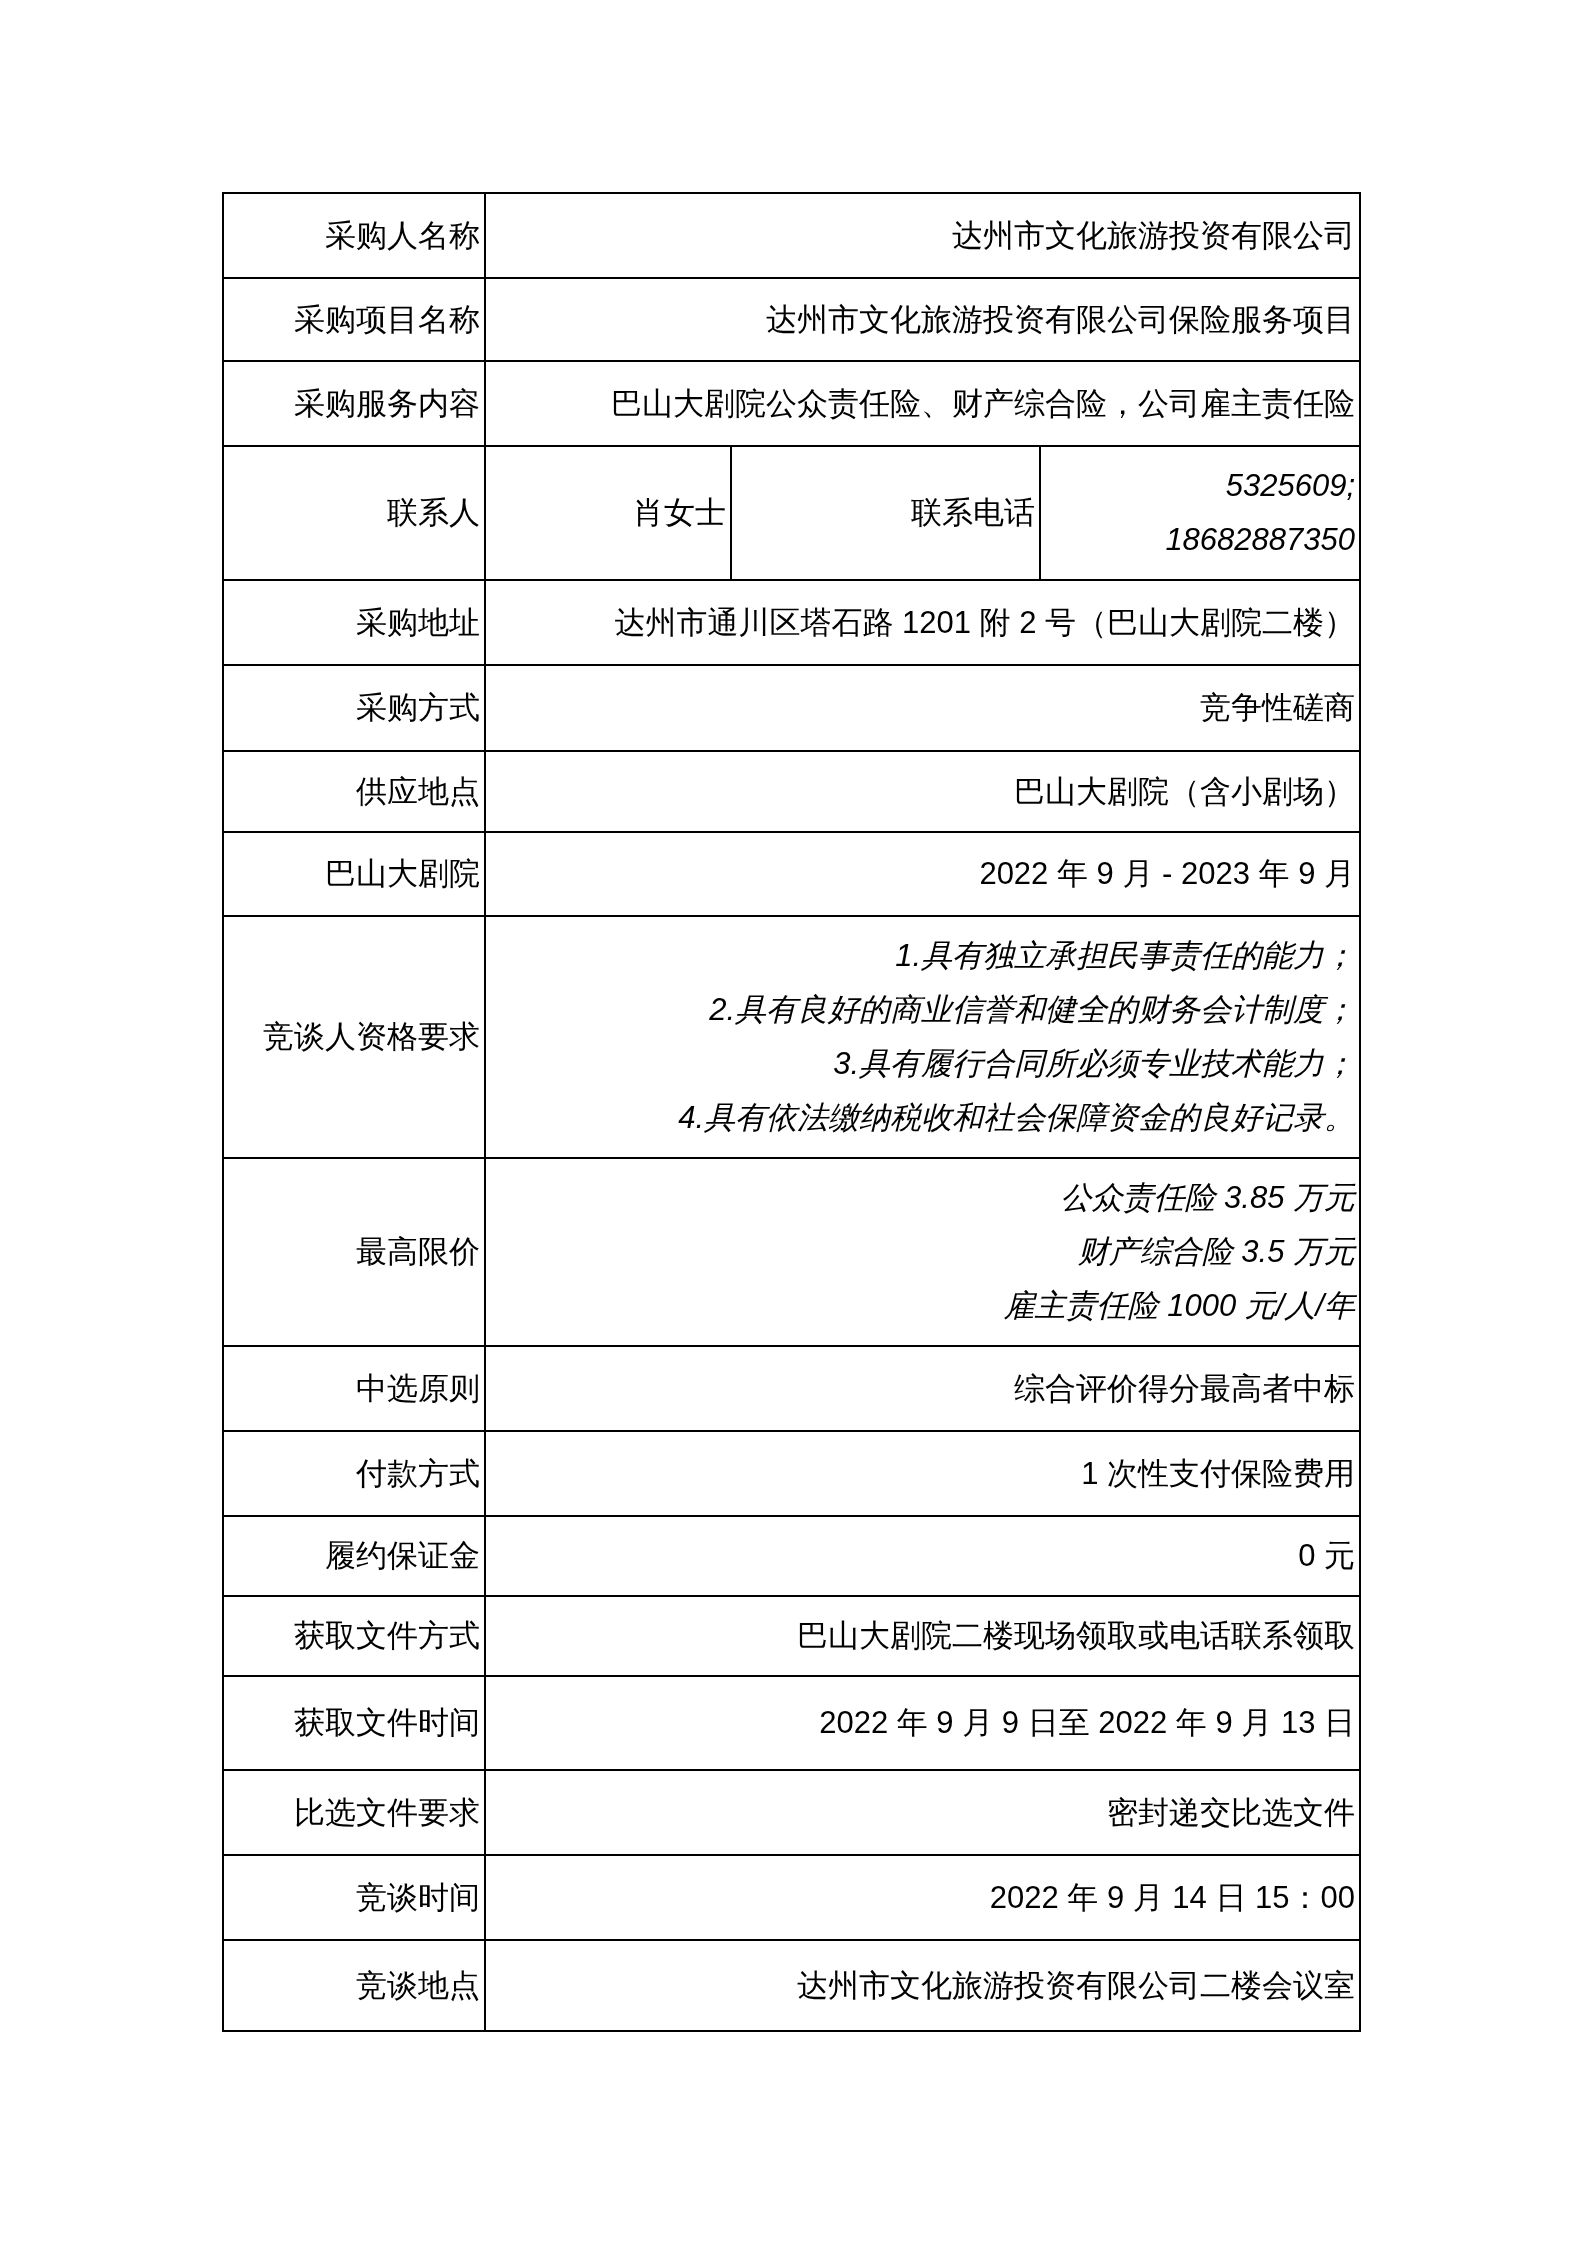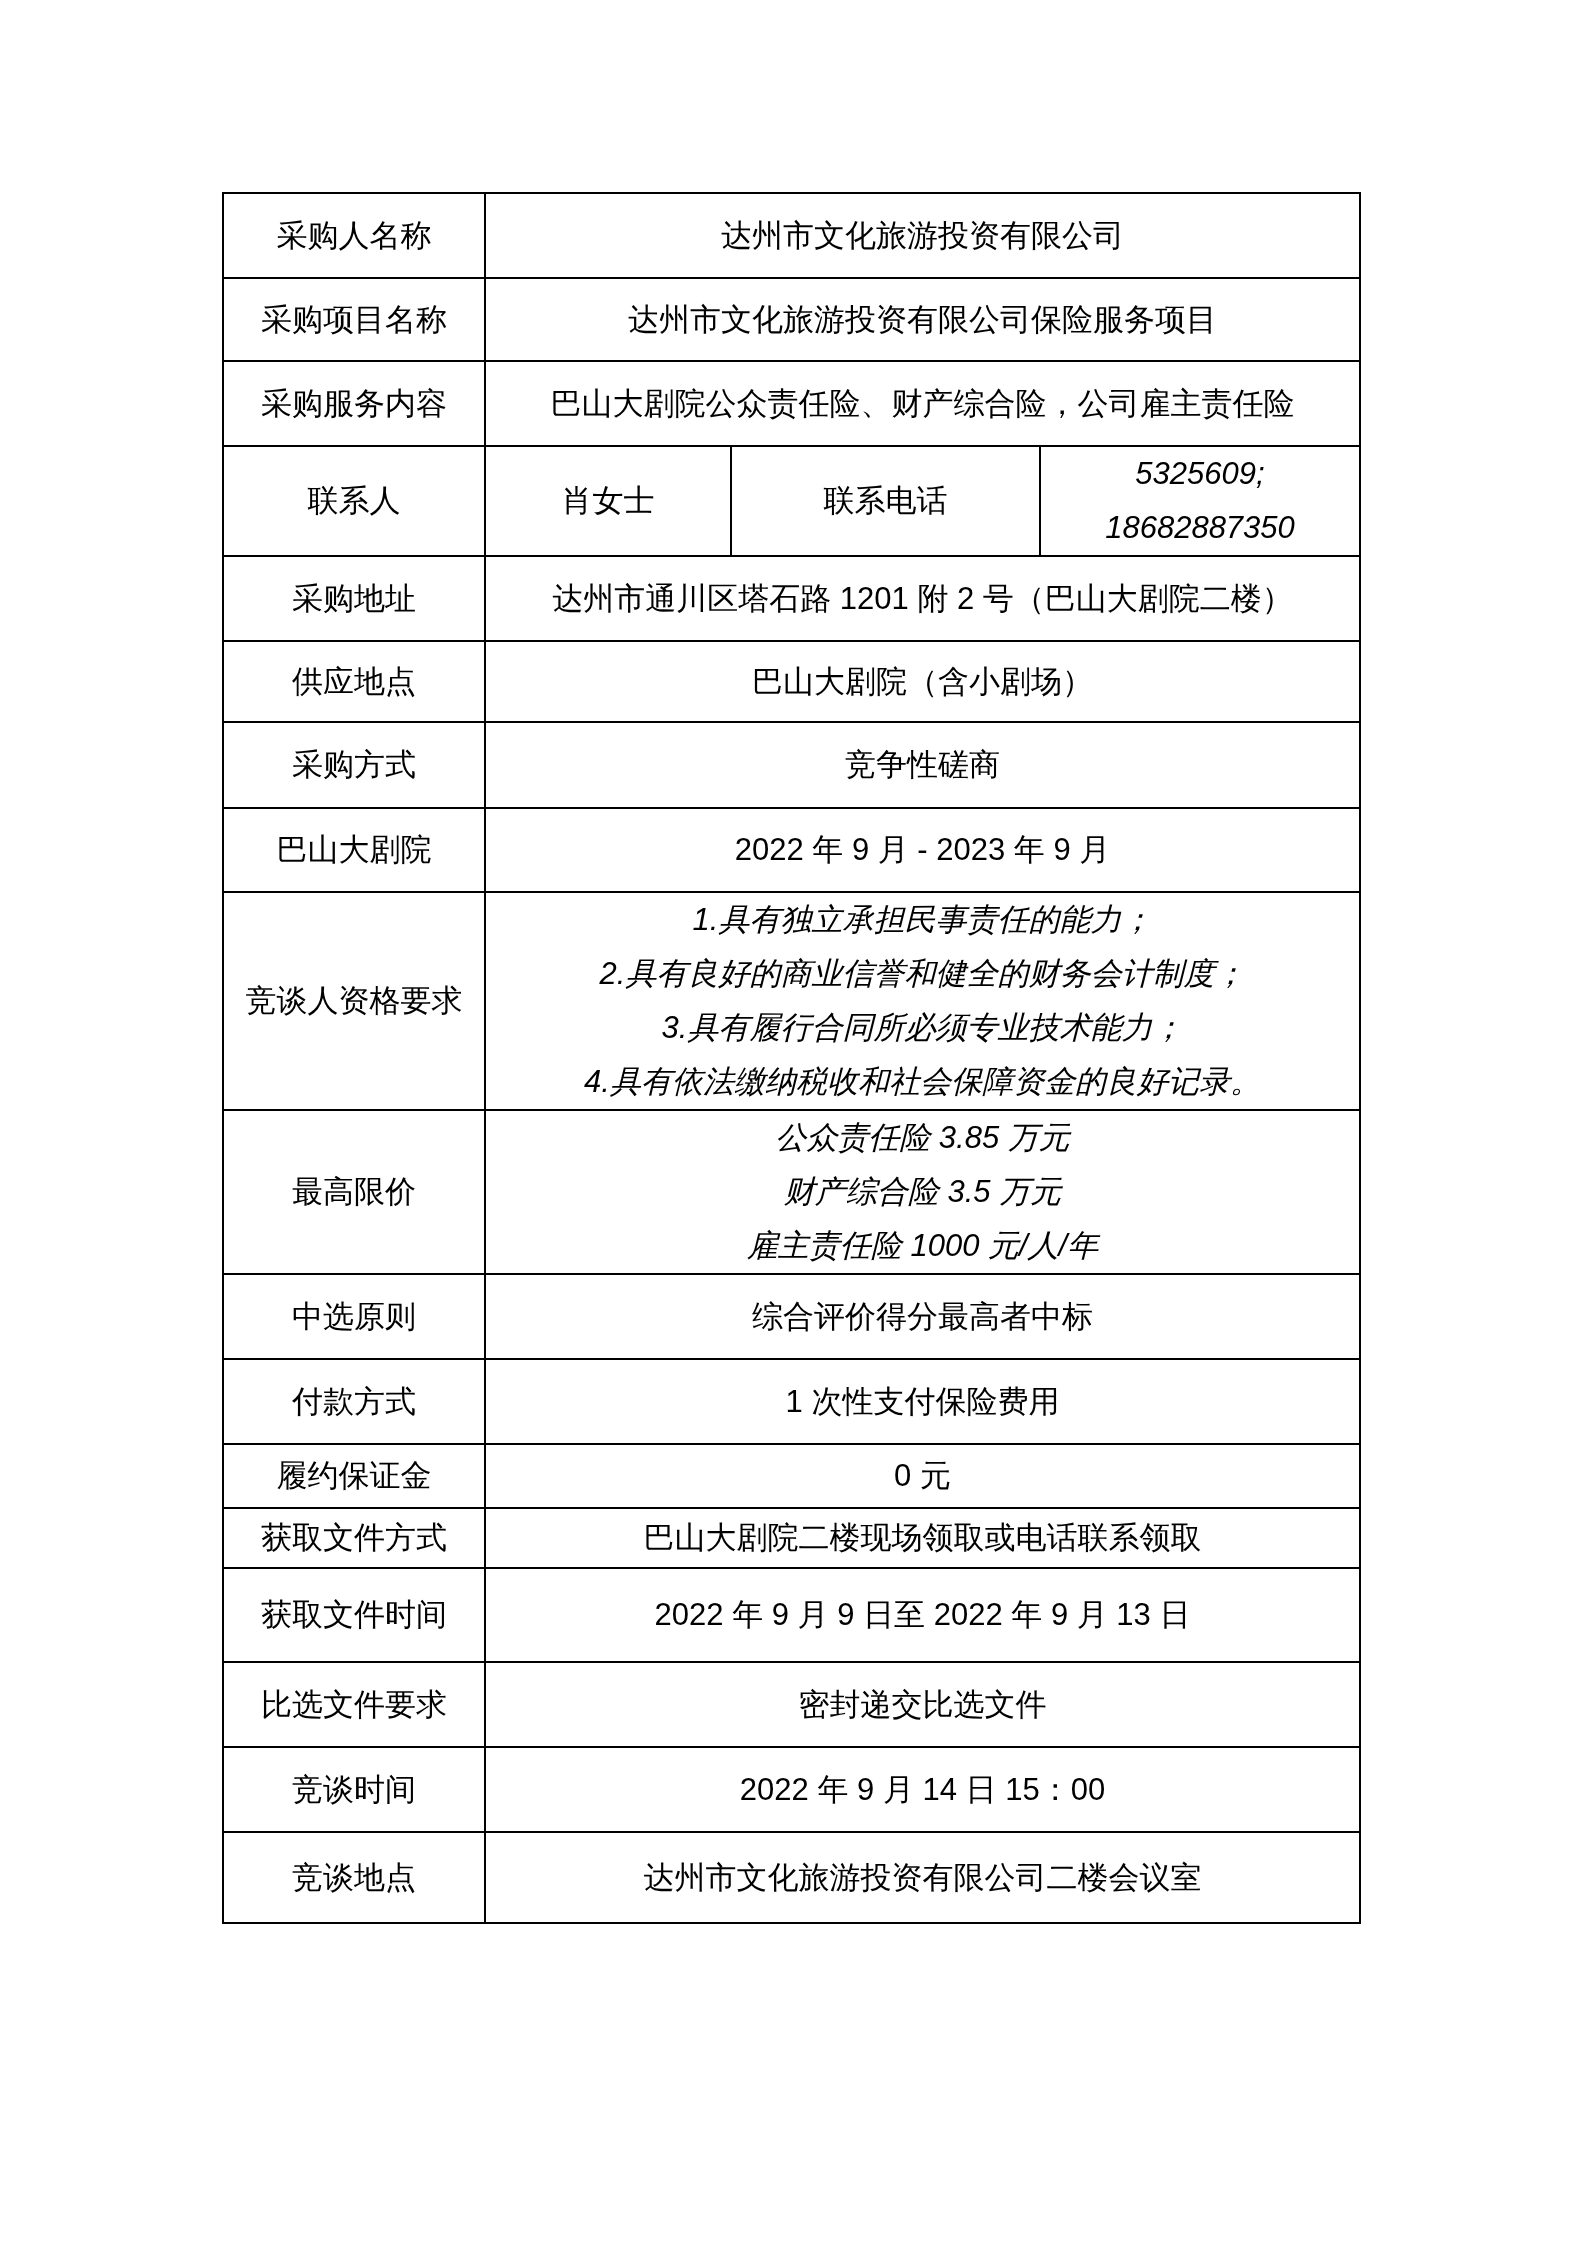--- a/index.html
+++ b/index.html
@@ -18,25 +18,25 @@
   table.doc-table {
     position: absolute;
     left: 222px;
     top: 192px;
     width: 1137px;
     border-collapse: collapse;
     table-layout: fixed;
   }
   table.doc-table td {
     border: 2px solid #000000;
-    text-align: center;
+    text-align: right;
     vertical-align: middle;
     font-size: 31px;
     line-height: 54px;
-    padding: 0 4px;
+    padding: 12px 4px;
     overflow: hidden;
   }
   .multiline div {
     line-height: 54px;
     white-space: nowrap;
     font-style: italic;
   }
 </style>
 </head>
 <body>
@@ -74,28 +74,28 @@
         <div>5325609;</div>
         <div>18682887350</div>
       </td>
     </tr>
 
     <tr style="height:85px">
       <td>采购地址</td>
       <td colspan="3">达州市通川区塔石路 1201 附 2 号（巴山大剧院二楼）</td>
     </tr>
 
+    <tr style="height:86px">
+      <td>采购方式</td>
+      <td colspan="3">竞争性磋商</td>
+    </tr>
+
     <tr style="height:81px">
       <td>供应地点</td>
       <td colspan="3">巴山大剧院（含小剧场）</td>
-    </tr>
-
-    <tr style="height:86px">
-      <td>采购方式</td>
-      <td colspan="3">竞争性磋商</td>
     </tr>
 
     <tr style="height:84px">
       <td>巴山大剧院</td>
       <td colspan="3">2022 年 9 月 - 2023 年 9 月</td>
     </tr>
 
     <tr style="height:215px">
       <td>竞谈人资格要求</td>
       <td colspan="3" class="multiline">

